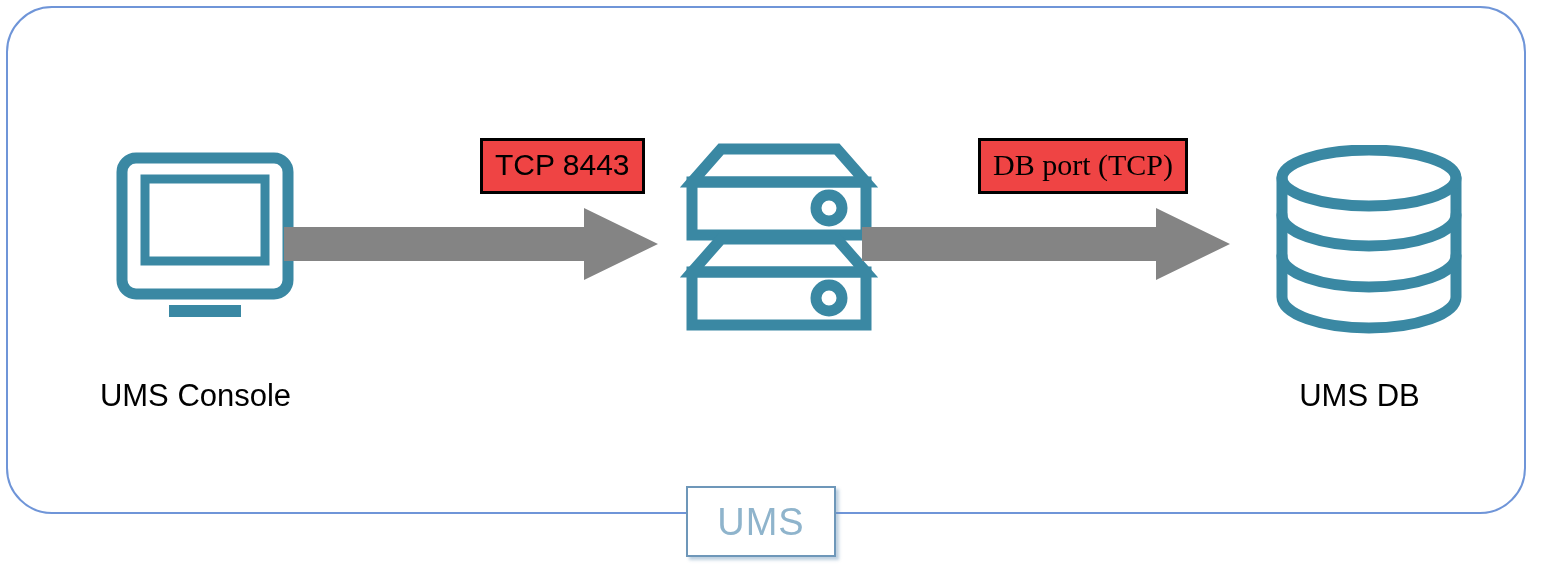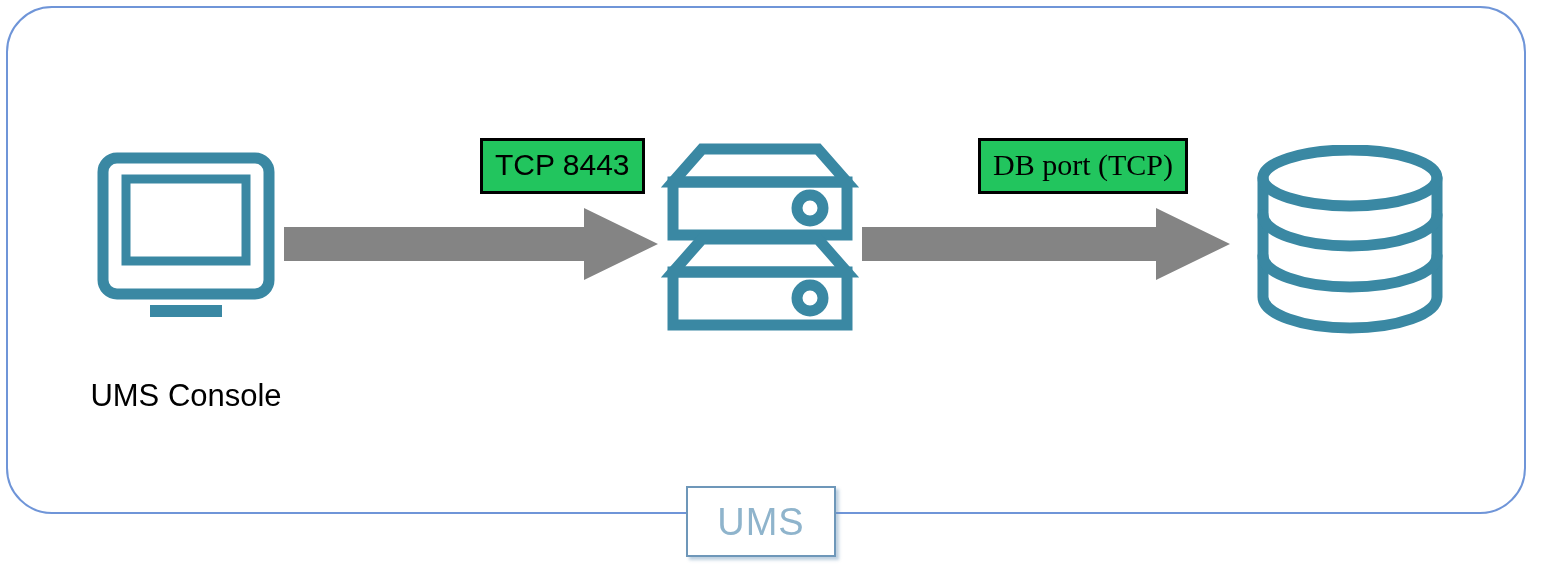--- a/index.html
+++ b/index.html
@@ -30,20 +30,21 @@
     border: 2px solid #6f95d8;
     border-radius: 46px;
     background: transparent;
     box-sizing: border-box;
   }
 
   
   .node {
     position: absolute;
     text-align: center;
+    padding-left: 19px;
   }
   .node-icon {
     position: relative;
     margin: 0 auto;
   }
   .node-label {
     font-size: 31px;
     color: #000000;
     white-space: nowrap;
     line-height: 1;
@@ -87,21 +88,21 @@
   .arrow {
     position: absolute;
   }
   #arrow-console-server { left: 284px; top: 206px; width: 374px; height: 76px; }
   #arrow-server-db      { left: 862px; top: 206px; width: 368px; height: 76px; }
 
   
   .port-label {
     position: absolute;
     border: 3px solid #000000;
-    background: #22c55e;
+    background: #ef4444;
     color: #000000;
     font-size: 30px;
     line-height: 1;
     padding: 9px 12px 11px 12px;
     white-space: nowrap;
     box-sizing: border-box;
     text-align: center;
   }
   #label-tcp-8443 { left: 480px; top: 138px; }
   #label-db-port  { left: 978px; top: 138px; font-family: Liberation Serif, serif; }
@@ -176,20 +177,23 @@
 
           <path d="M 13 33 L 13 152 A 87 31 0 0 0 187 152 L 187 33"></path>
 
           <ellipse cx="100" cy="33" rx="87" ry="28"></ellipse>
 
           <path d="M 13 70 A 87 31 0 0 0 187 70"></path>
           <path d="M 13 111 A 87 31 0 0 0 187 111"></path>
         </g>
       </svg>
     </div>
+    <div class="node-label-wrap">
+      <span class="node-label">UMS DB</span>
+    </div>
   </div>
 
   <div class="arrow" id="arrow-console-server">
     <svg width="374" height="76" viewBox="0 0 374 76" xmlns="http://www.w3.org/2000/svg">
       <path d="M 0 21 L 300 21 L 300 2 L 374 38 L 300 74 L 300 55 L 0 55 Z" fill="#848484"></path>
     </svg>
   </div>
 
   <div class="arrow" id="arrow-server-db">
     <svg width="368" height="76" viewBox="0 0 368 76" xmlns="http://www.w3.org/2000/svg">

